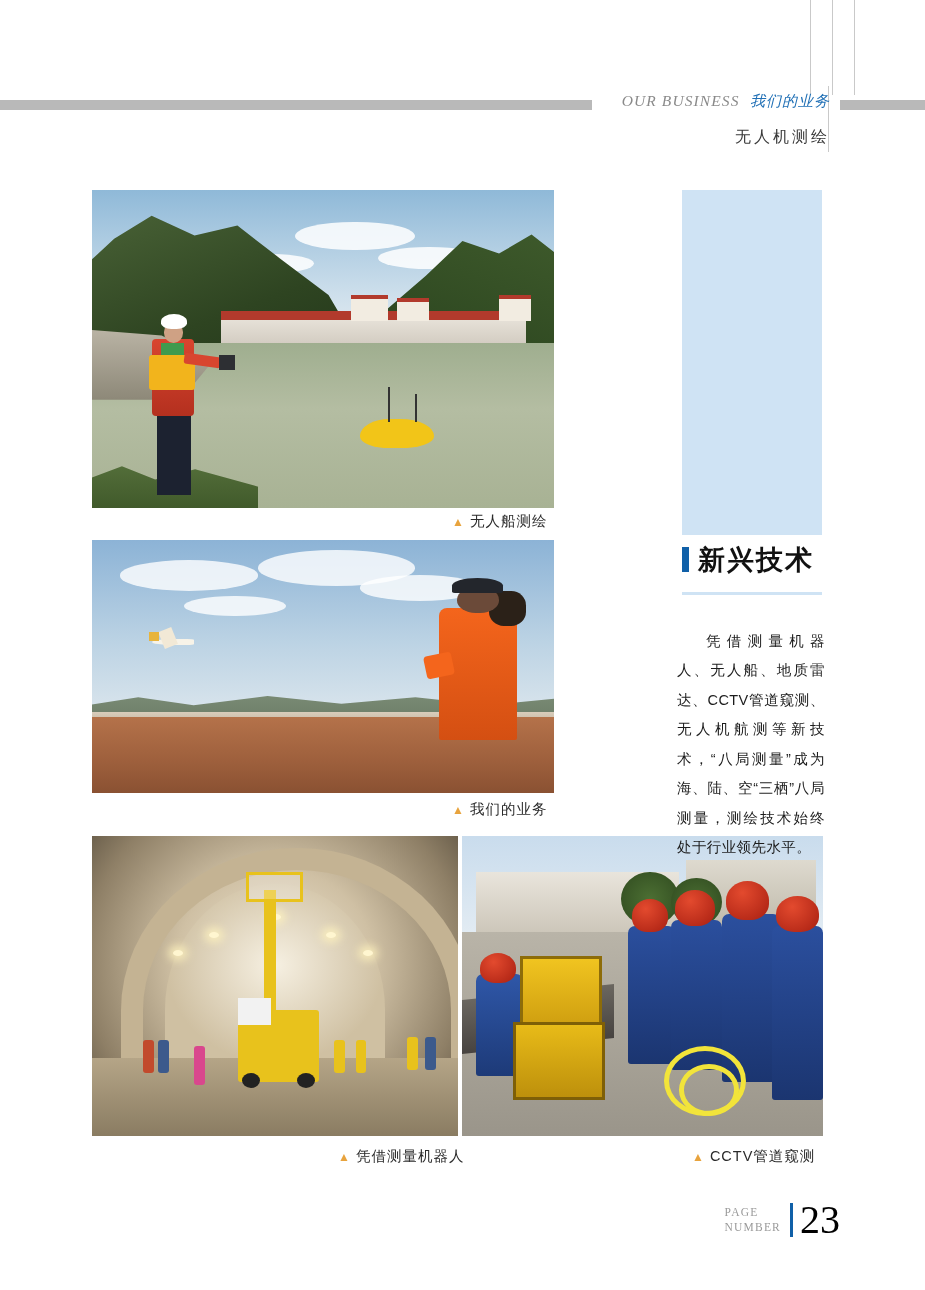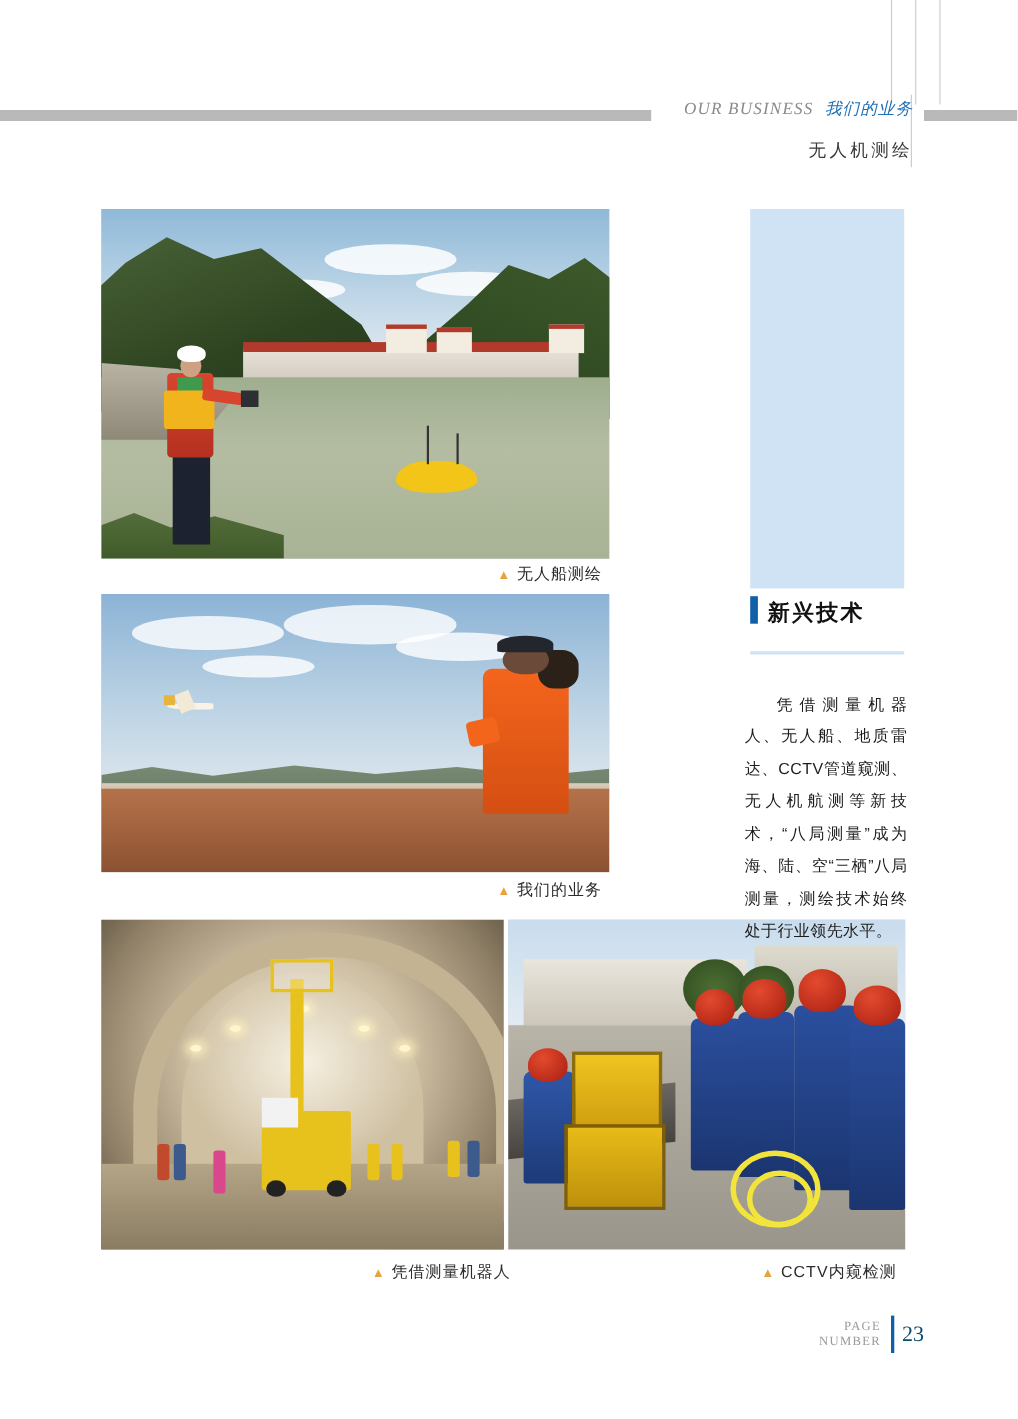--- a/index.html
+++ b/index.html
@@ -143,21 +143,21 @@
     top: 190px;
     width: 140px;
     height: 345px;
     background: #cfe3f4;
   }
   .section-title {
     position: absolute;
     left: 682px;
     top: 542px;
     width: 200px;
-    font-size: 20px;
+    font-size: 27px;
     font-weight: bold;
     letter-spacing: 2px;
     color: #111111;
   }
   .section-title .tick {
     display: inline-block;
     width: 7px;
     height: 25px;
     background: #1060a8;
     margin-right: 9px;
@@ -193,36 +193,36 @@
     width: 140px;
     text-align: right;
   }
   .page-no .pn-words {
     display: inline-block;
     font-family: "Liberation Serif", serif;
     font-size: 11.5px;
     line-height: 1.25;
     letter-spacing: 1.2px;
     color: #9a9a9a;
-    text-align: right;
+    text-align: left;
     vertical-align: middle;
   }
   .page-no .pn-bar {
     display: inline-block;
     width: 3px;
     height: 34px;
     background: #1060a8;
     margin: 0 7px 0 9px;
     vertical-align: middle;
   }
   .page-no .pn-num {
     display: inline-block;
     font-family: "Liberation Serif", serif;
-    font-size: 20px;
-    color: #0c4a6e;
+    font-size: 40px;
+    color: #000000;
     vertical-align: middle;
     text-align: center;
   }
 
   
 
   
   .p1-sky { position:absolute; left:0; top:0; width:100%; height:48%;
             background: linear-gradient(#8fb9d8, #cfe0ec 70%, #e4ecf1); }
   .p1-cloud { position:absolute; background:#ffffff; border-radius:50%; opacity:.85; }
@@ -455,21 +455,21 @@
   <div class="p4-person" style="left:86%;top:30%;width:14%;height:58%;"></div>
   <div class="p4-helmet" style="left:87%;top:20%;width:12%;height:12%;"></div>
   <div class="p4-person" style="left:4%;top:46%;width:13%;height:34%;background:linear-gradient(#2f57a8,#1d3a78);"></div>
   <div class="p4-helmet" style="left:5%;top:39%;width:10%;height:10%;"></div>
   <div class="p4-case"></div>
   <div class="p4-case2"></div>
   <div class="p4-cable" style="left:56%;top:70%;width:20%;height:20%;"></div>
   <div class="p4-cable" style="left:60%;top:76%;width:14%;height:14%;"></div>
 </div>
 <div class="caption" id="cap4">
-  <span class="tri">▲</span><span>CCTV内窥检测</span>
+  <span class="tri">▲</span><span>CCTV管道窥测</span>
 </div>
 
 <div class="right-tint"></div>
 
 <div class="section-title">
   <span class="tick"></span><span>新兴技术</span>
 </div>
 <div class="title-underline"></div>
 
 <div class="body-copy">

